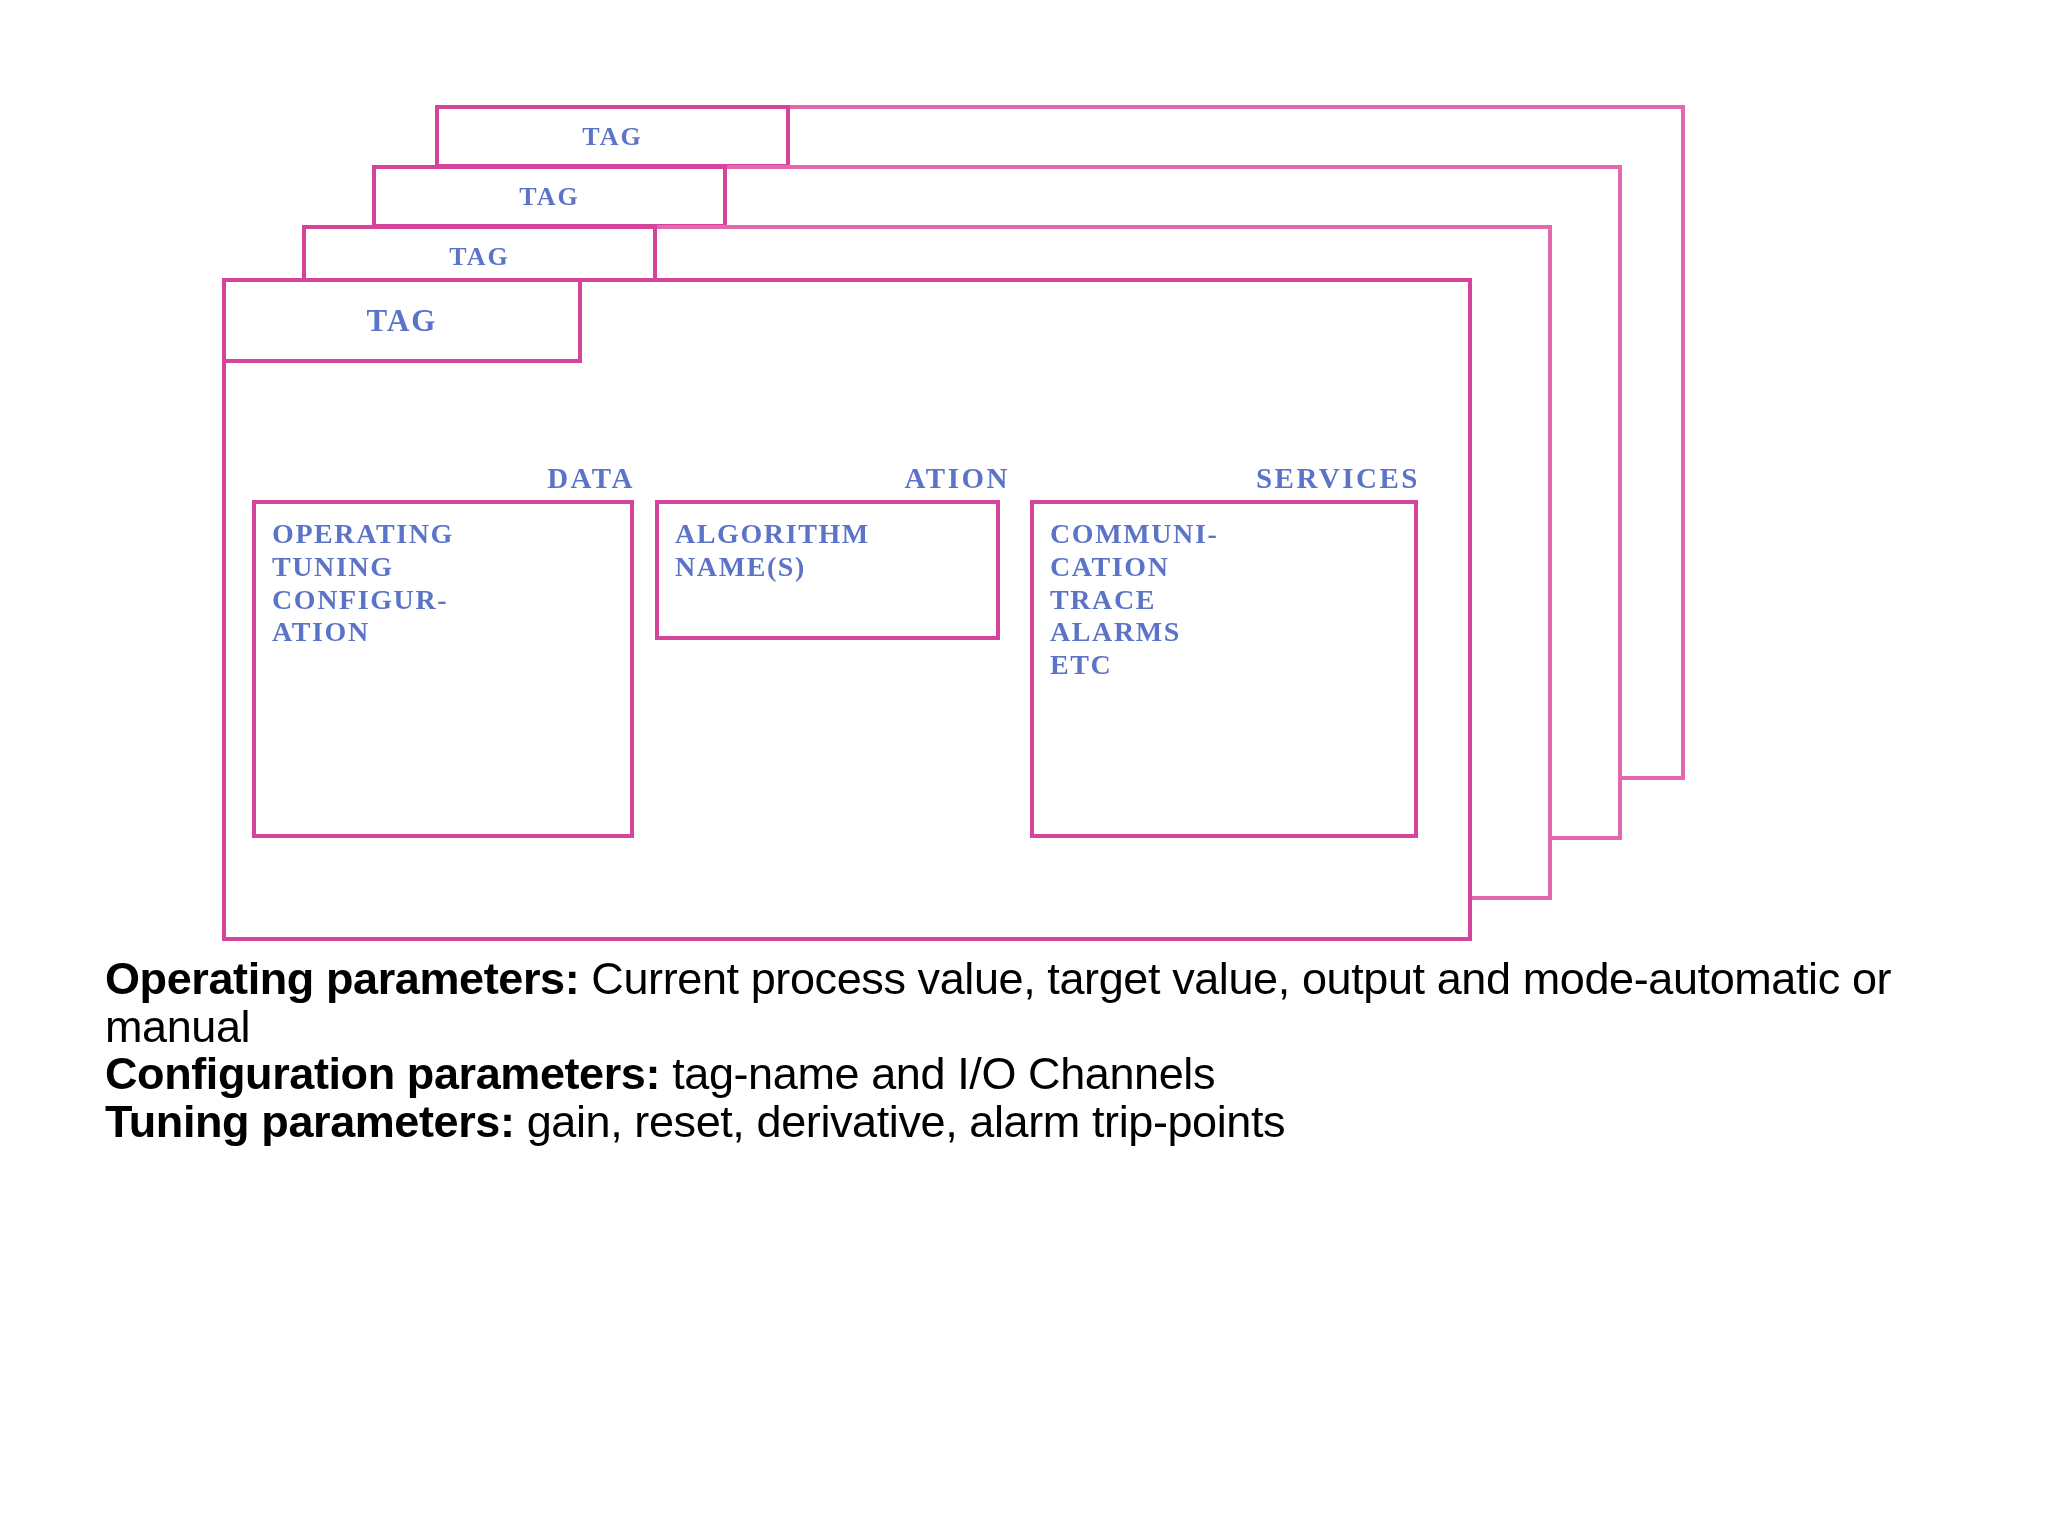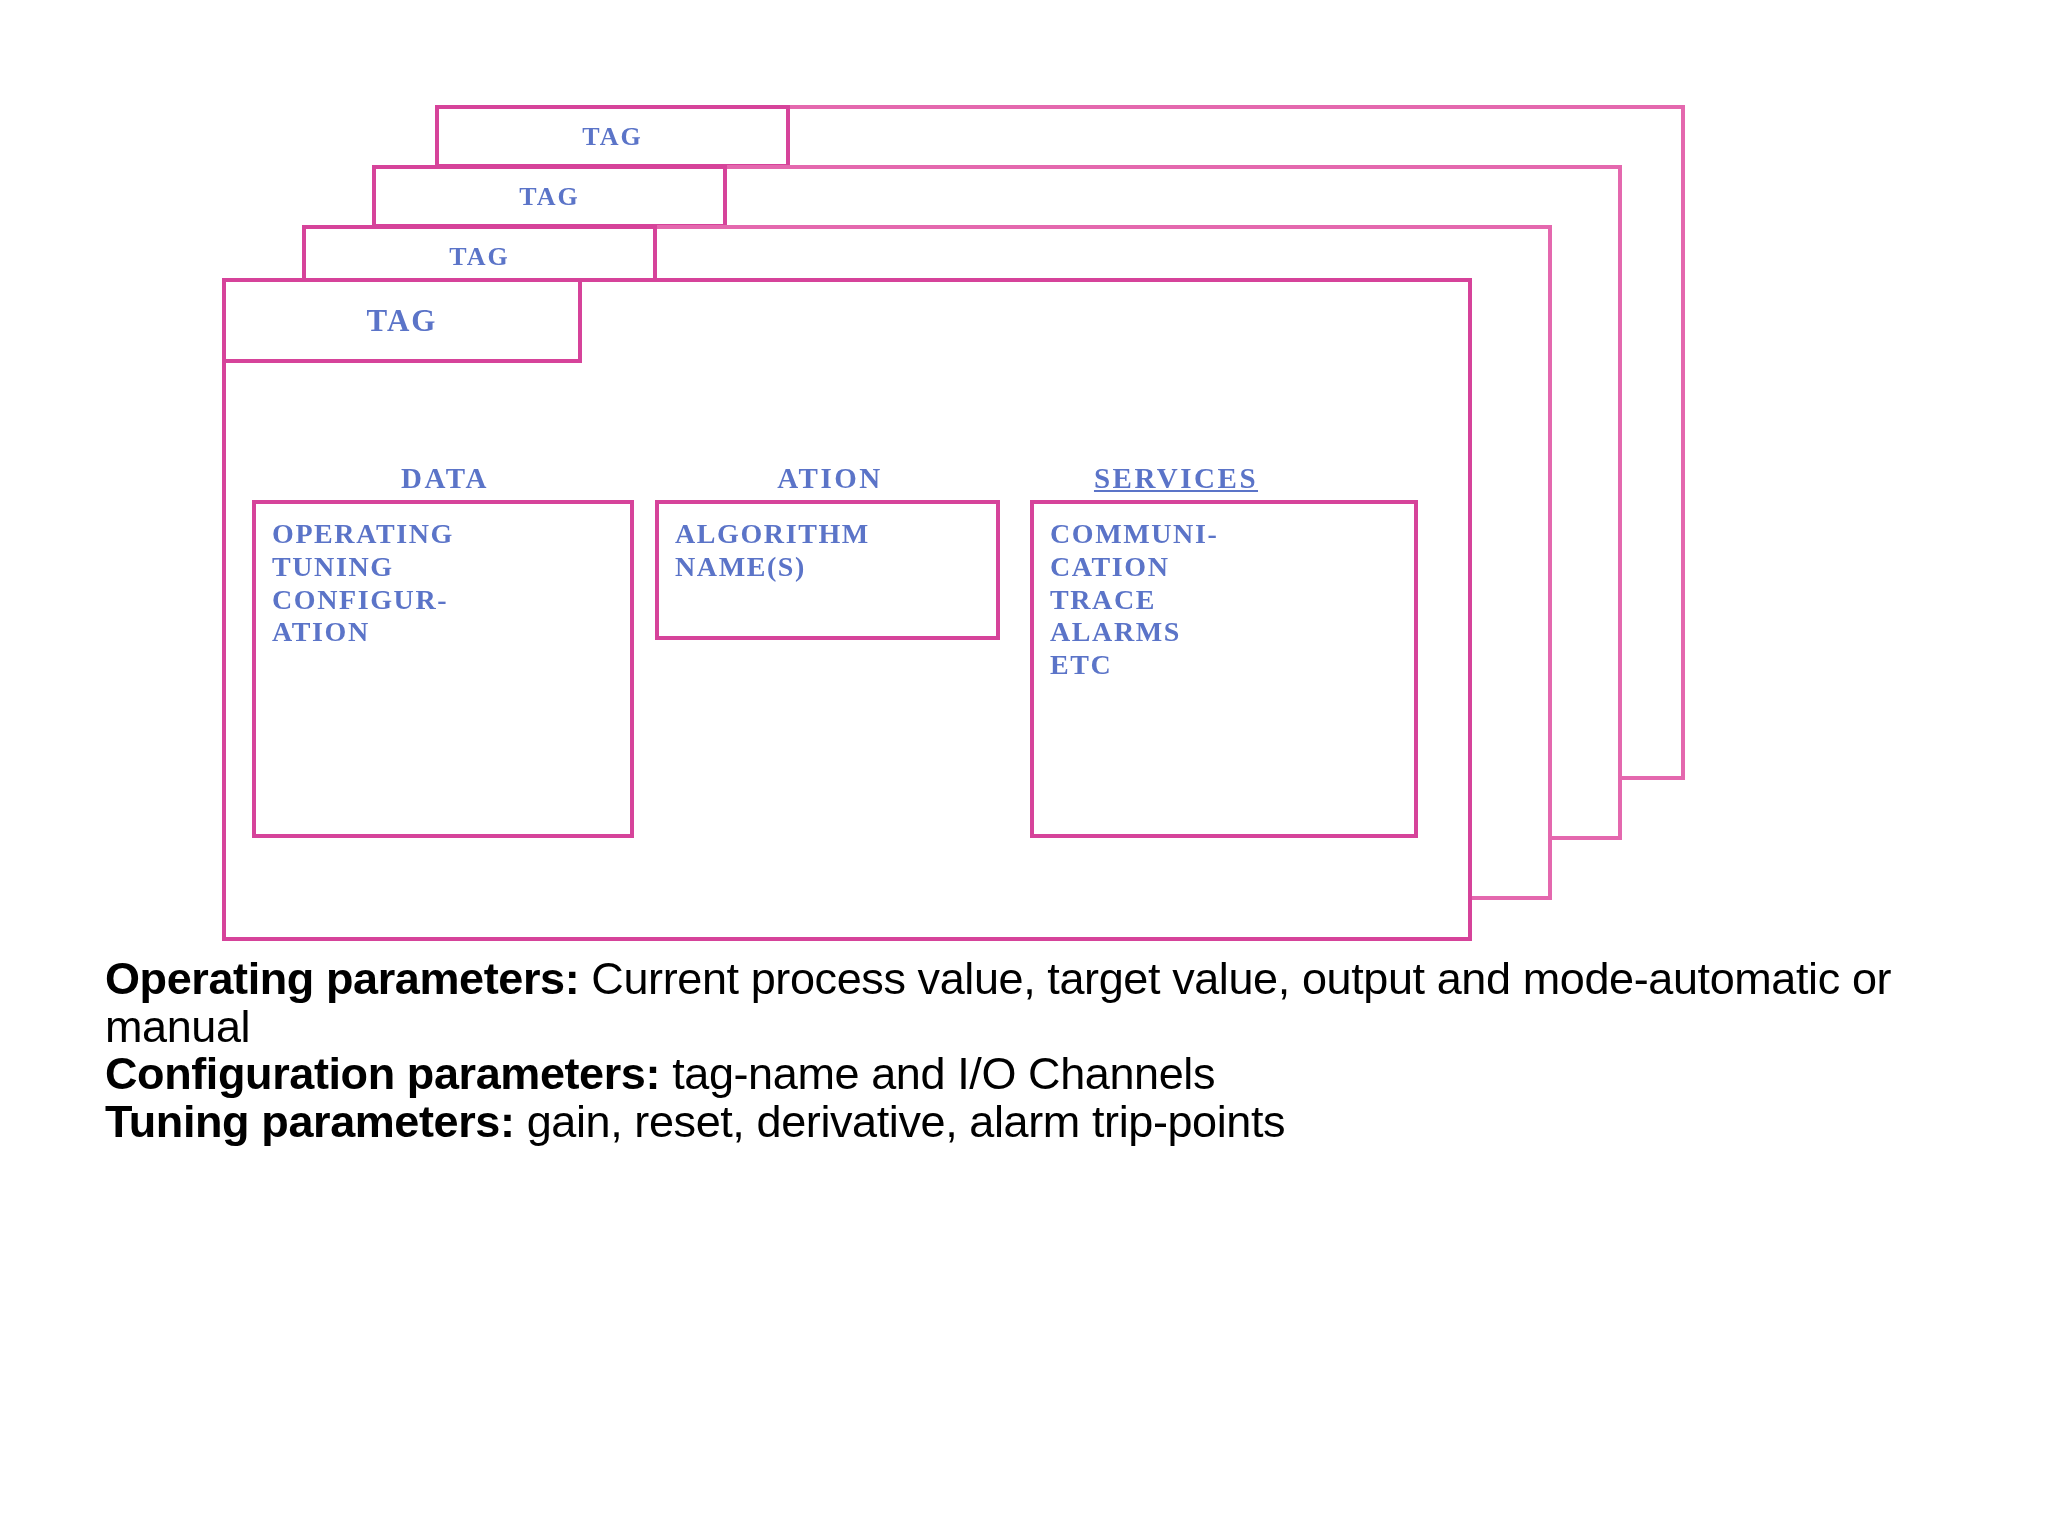--- a/index.html
+++ b/index.html
@@ -38,21 +38,21 @@
   .tag-tab.t4 span { font-size:31px; }
 
   
   .sec-label {
     position:absolute;
     color:#5b74c8;
     font-family:"Liberation Serif", serif;
     font-weight:bold;
     font-size:29px;
     letter-spacing:2.5px;
-    text-align:center;
+    text-align:right;
     white-space:nowrap;
   }
 
   .inner-box {
     position:absolute;
     border:4px solid #d6439a;
     background:#ffffff;
   }
   .inner-box .lines {
     position:absolute;
@@ -106,21 +106,21 @@
 
     <div class="card" style="left:222px; top:278px; width:1250px; height:663px;"></div>
     <div class="tag-tab t4" style="left:222px; top:278px; width:360px; height:85px;">
       <span>TAG</span>
     </div>
 
     <div class="sec-label" style="left:255px; top:462px; width:380px;">DATA</div>
 
     <div class="sec-label" style="left:650px; top:462px; width:360px;">ATION</div>
 
-    <div class="sec-label" style="left:976px; top:462px; width:400px;text-decoration:underline;">SERVICES</div>
+    <div class="sec-label" style="left:1020px; top:462px; width:400px;">SERVICES</div>
 
     <div class="inner-box" style="left:655px; top:500px; width:345px; height:140px;">
       <div class="lines">ALGORITHM
 NAME(S)</div>
     </div>
 
     <div class="inner-box" style="left:252px; top:500px; width:382px; height:338px;">
       <div class="lines">OPERATING
 TUNING
 CONFIGUR-

